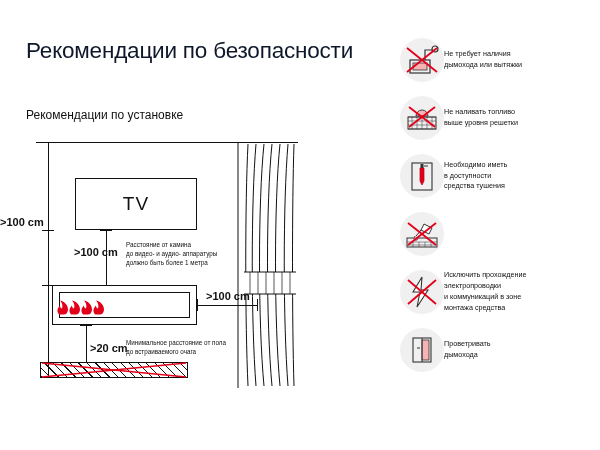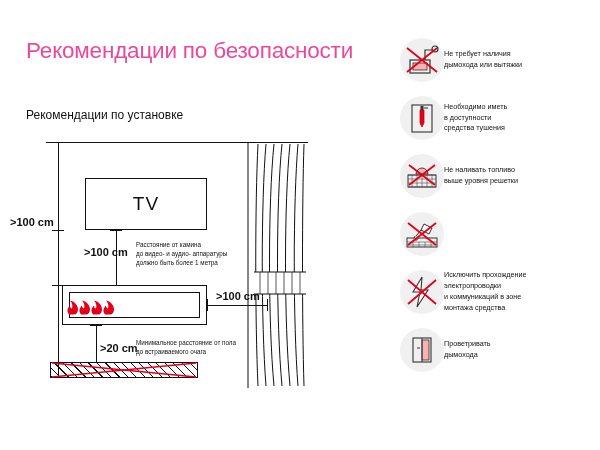--- a/index.html
+++ b/index.html
@@ -22,37 +22,37 @@
   }
 
   
   .main-title {
     position: absolute;
     left: 26px;
     top: 38px;
     font-size: 22.5px;
     font-weight: 400;
     letter-spacing: -0.2px;
-    color: #ec4899;
+    color: #0f172a;
     white-space: nowrap;
   }
   .sub-title {
     position: absolute;
     left: 26px;
     top: 108px;
     font-size: 12px;
     font-weight: normal;
     color: #111;
     white-space: nowrap;
   }
 
   
   .diagram {
     position: absolute;
-    left: 36px;
+    left: 26px;
     top: 130px;
     width: 340px;
     height: 290px;
   }
   .dline {
     position: absolute;
     background: #111;
   }
   .h1 { height: 1px; }
   .v1 { width: 1px; }
@@ -271,44 +271,44 @@
           <line x1="7" y1="10" x2="37" y2="34" stroke="#e2001a" stroke-width="1.8"></line>
         </svg>
       </div>
       <div class="rule-text">Не требует наличия
 дымохода или вытяжки</div>
     </div>
 
     <div class="rule">
       <div class="rule-icon">
         <svg width="44" height="44" viewBox="0 0 44 44">
-          <rect x="12" y="9" width="20" height="27" fill="none" stroke="#333" stroke-width="1.1"></rect>
-          <path d="M20 14 h4 v13 l-2 4 -2 -4 z" fill="#e2001a" stroke="#b3000f" stroke-width="0.7"></path>
-          <rect x="20.5" y="10" width="3" height="4" fill="#333"></rect>
-          <path d="M24 12 h4" stroke="#333" stroke-width="1"></path>
-        </svg>
-      </div>
-      <div class="rule-text">Необходимо иметь
-в доступности
-средства тушения</div>
-    </div>
-
-    <div class="rule">
-      <div class="rule-icon">
-        <svg width="44" height="44" viewBox="0 0 44 44">
           <rect x="8" y="21" width="28" height="12" fill="none" stroke="#333" stroke-width="1"></rect>
           <path d="M8 21 h28 M8 25 h28 M8 29 h28 M8 33 h28" stroke="#333" stroke-width="0.5"></path>
           <path d="M12 21 v12 M17 21 v12 M22 21 v12 M27 21 v12 M32 21 v12" stroke="#333" stroke-width="0.5"></path>
           <path d="M16 20 a6 6 0 0 1 12 0 z" fill="#f7b3b3" stroke="#333" stroke-width="0.9"></path>
           <line x1="9" y1="31" x2="35" y2="11" stroke="#e2001a" stroke-width="1.8"></line>
           <line x1="9" y1="11" x2="35" y2="31" stroke="#e2001a" stroke-width="1.8"></line>
         </svg>
       </div>
       <div class="rule-text">Не наливать топливо
 выше уровня решетки</div>
+    </div>
+
+    <div class="rule">
+      <div class="rule-icon">
+        <svg width="44" height="44" viewBox="0 0 44 44">
+          <rect x="12" y="9" width="20" height="27" fill="none" stroke="#333" stroke-width="1.1"></rect>
+          <path d="M20 14 h4 v13 l-2 4 -2 -4 z" fill="#e2001a" stroke="#b3000f" stroke-width="0.7"></path>
+          <rect x="20.5" y="10" width="3" height="4" fill="#333"></rect>
+          <path d="M24 12 h4" stroke="#333" stroke-width="1"></path>
+        </svg>
+      </div>
+      <div class="rule-text">Необходимо иметь
+в доступности
+средства тушения</div>
     </div>
 
     <div class="rule">
       <div class="rule-icon">
         <svg width="44" height="44" viewBox="0 0 44 44">
           <rect x="7" y="26" width="30" height="9" fill="none" stroke="#333" stroke-width="1"></rect>
           <path d="M7 30 h30 M7 33 h30" stroke="#333" stroke-width="0.5"></path>
           <path d="M13 30 v5 M19 30 v5 M25 30 v5 M31 30 v5" stroke="#333" stroke-width="0.5"></path>
           <path d="M24 12 l8 4 -3 6 -8 -4 z" fill="#fff" stroke="#333" stroke-width="1"></path>
           <path d="M21 18 l-5 6" stroke="#333" stroke-width="1"></path>

